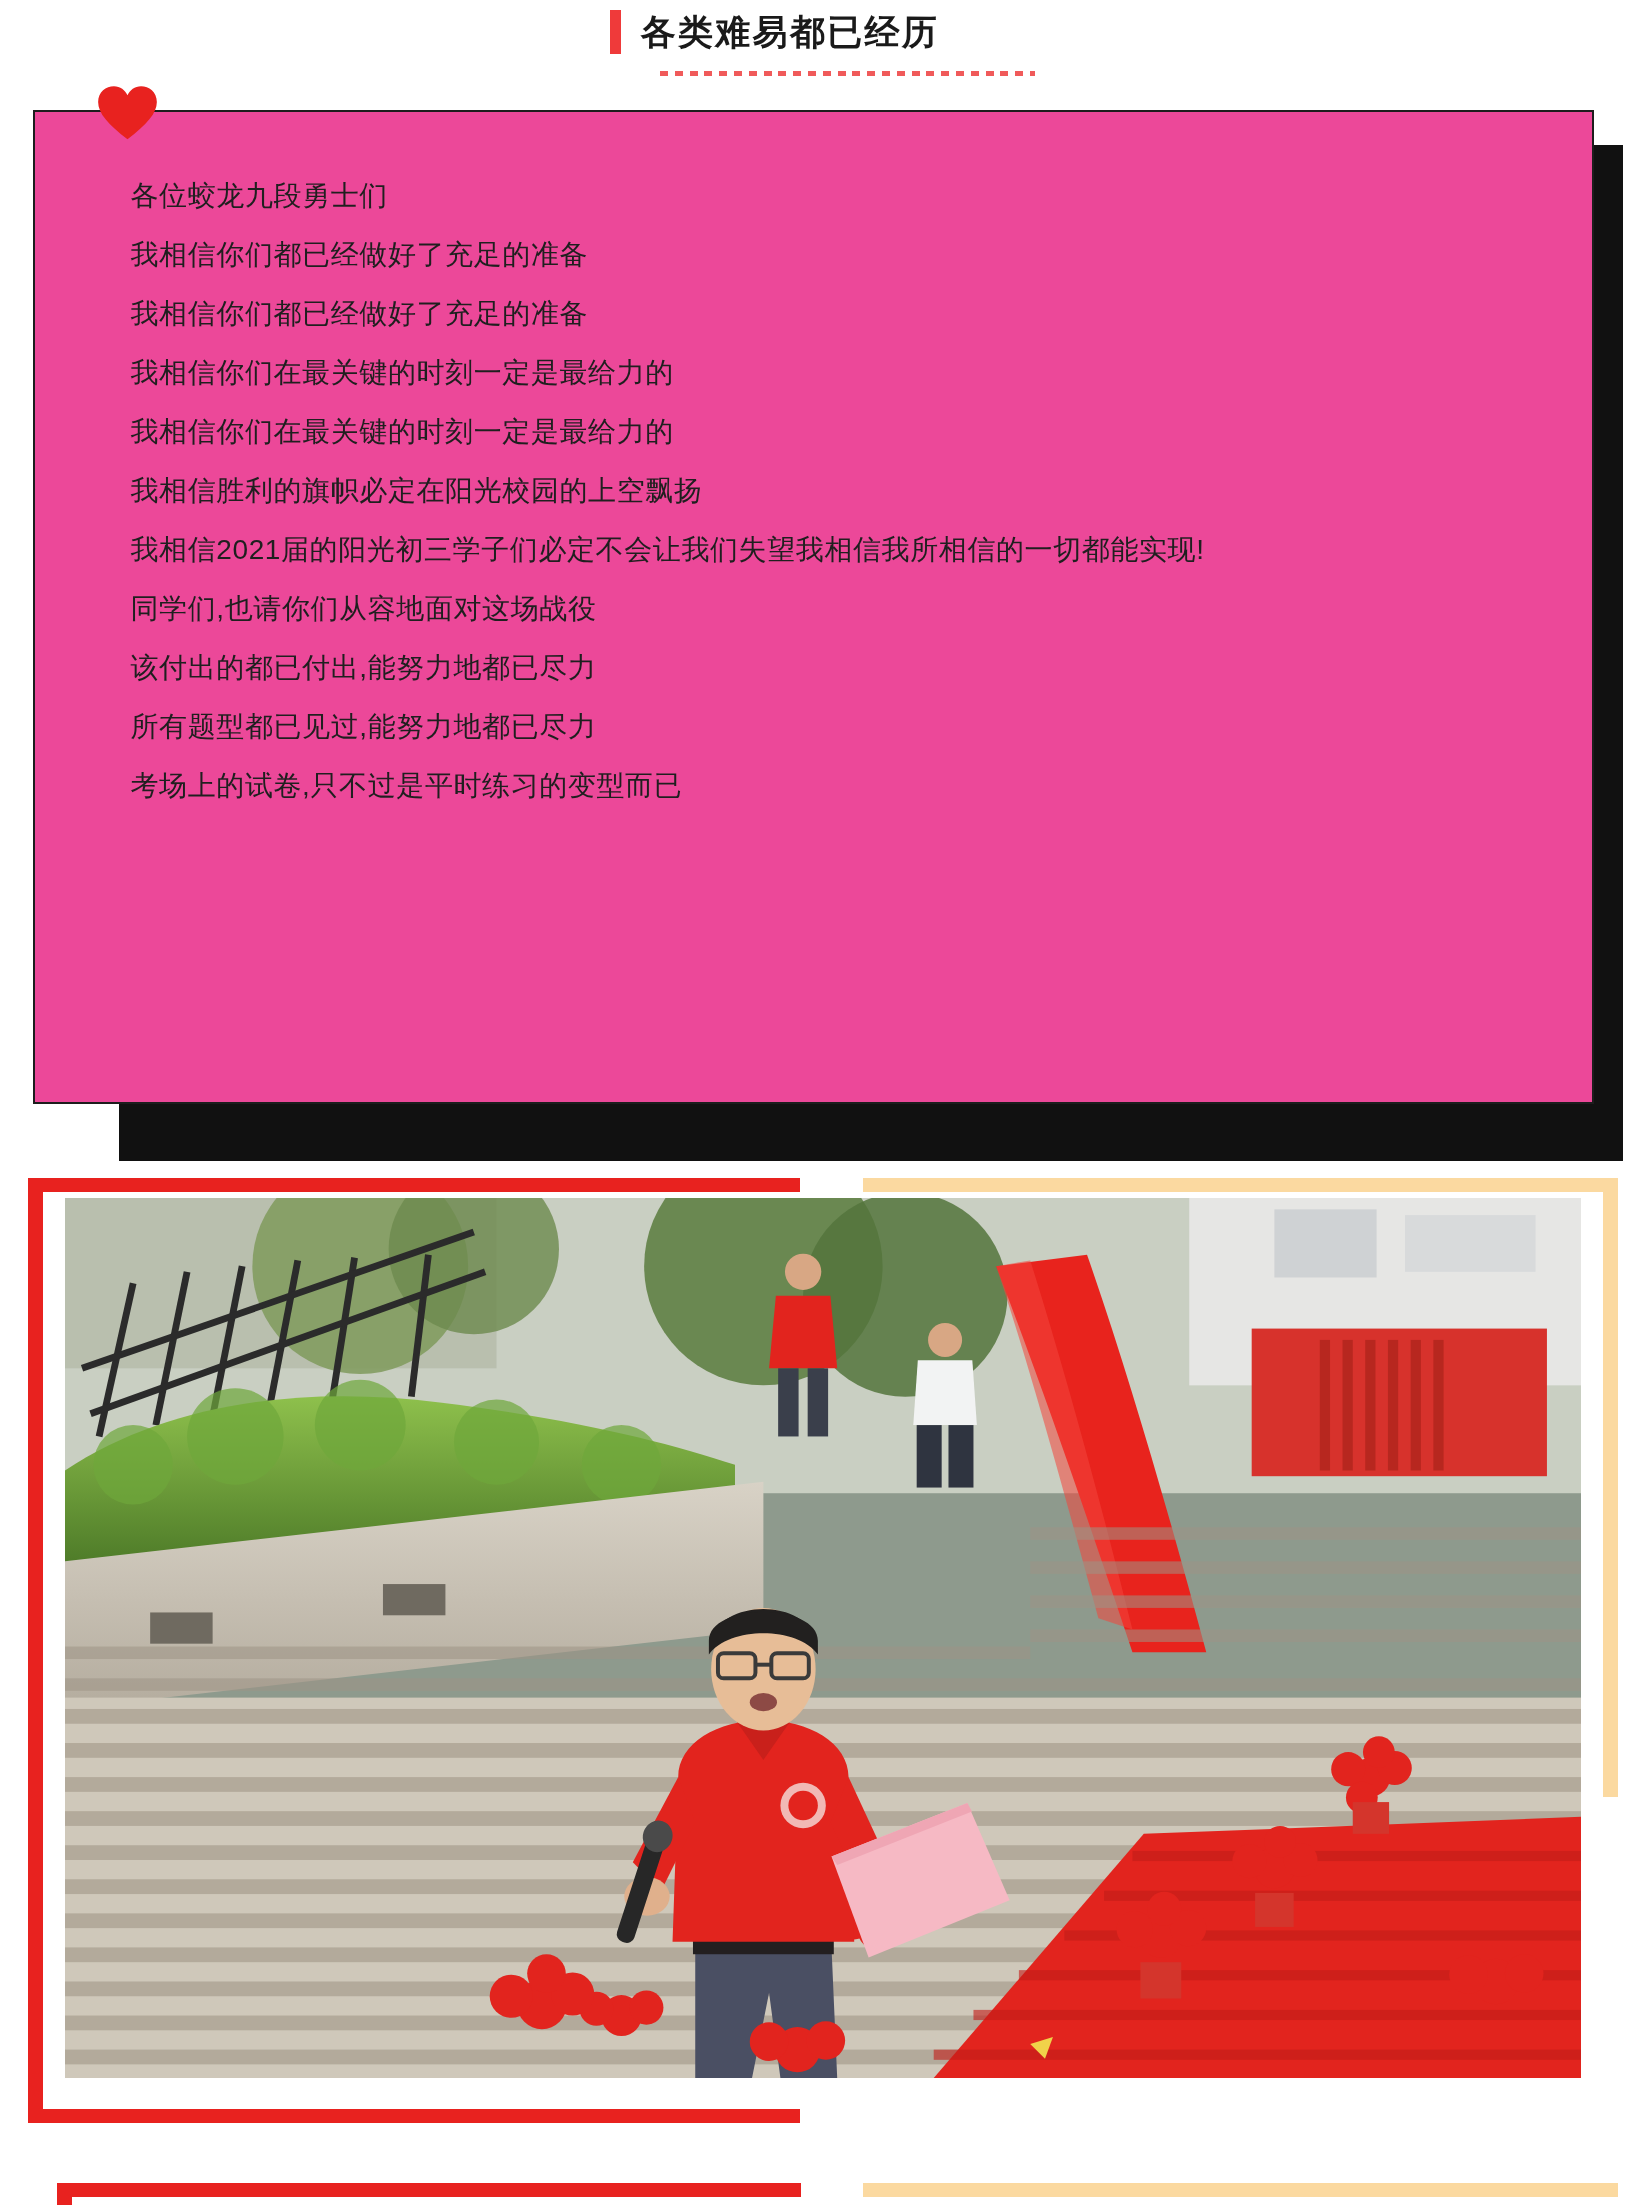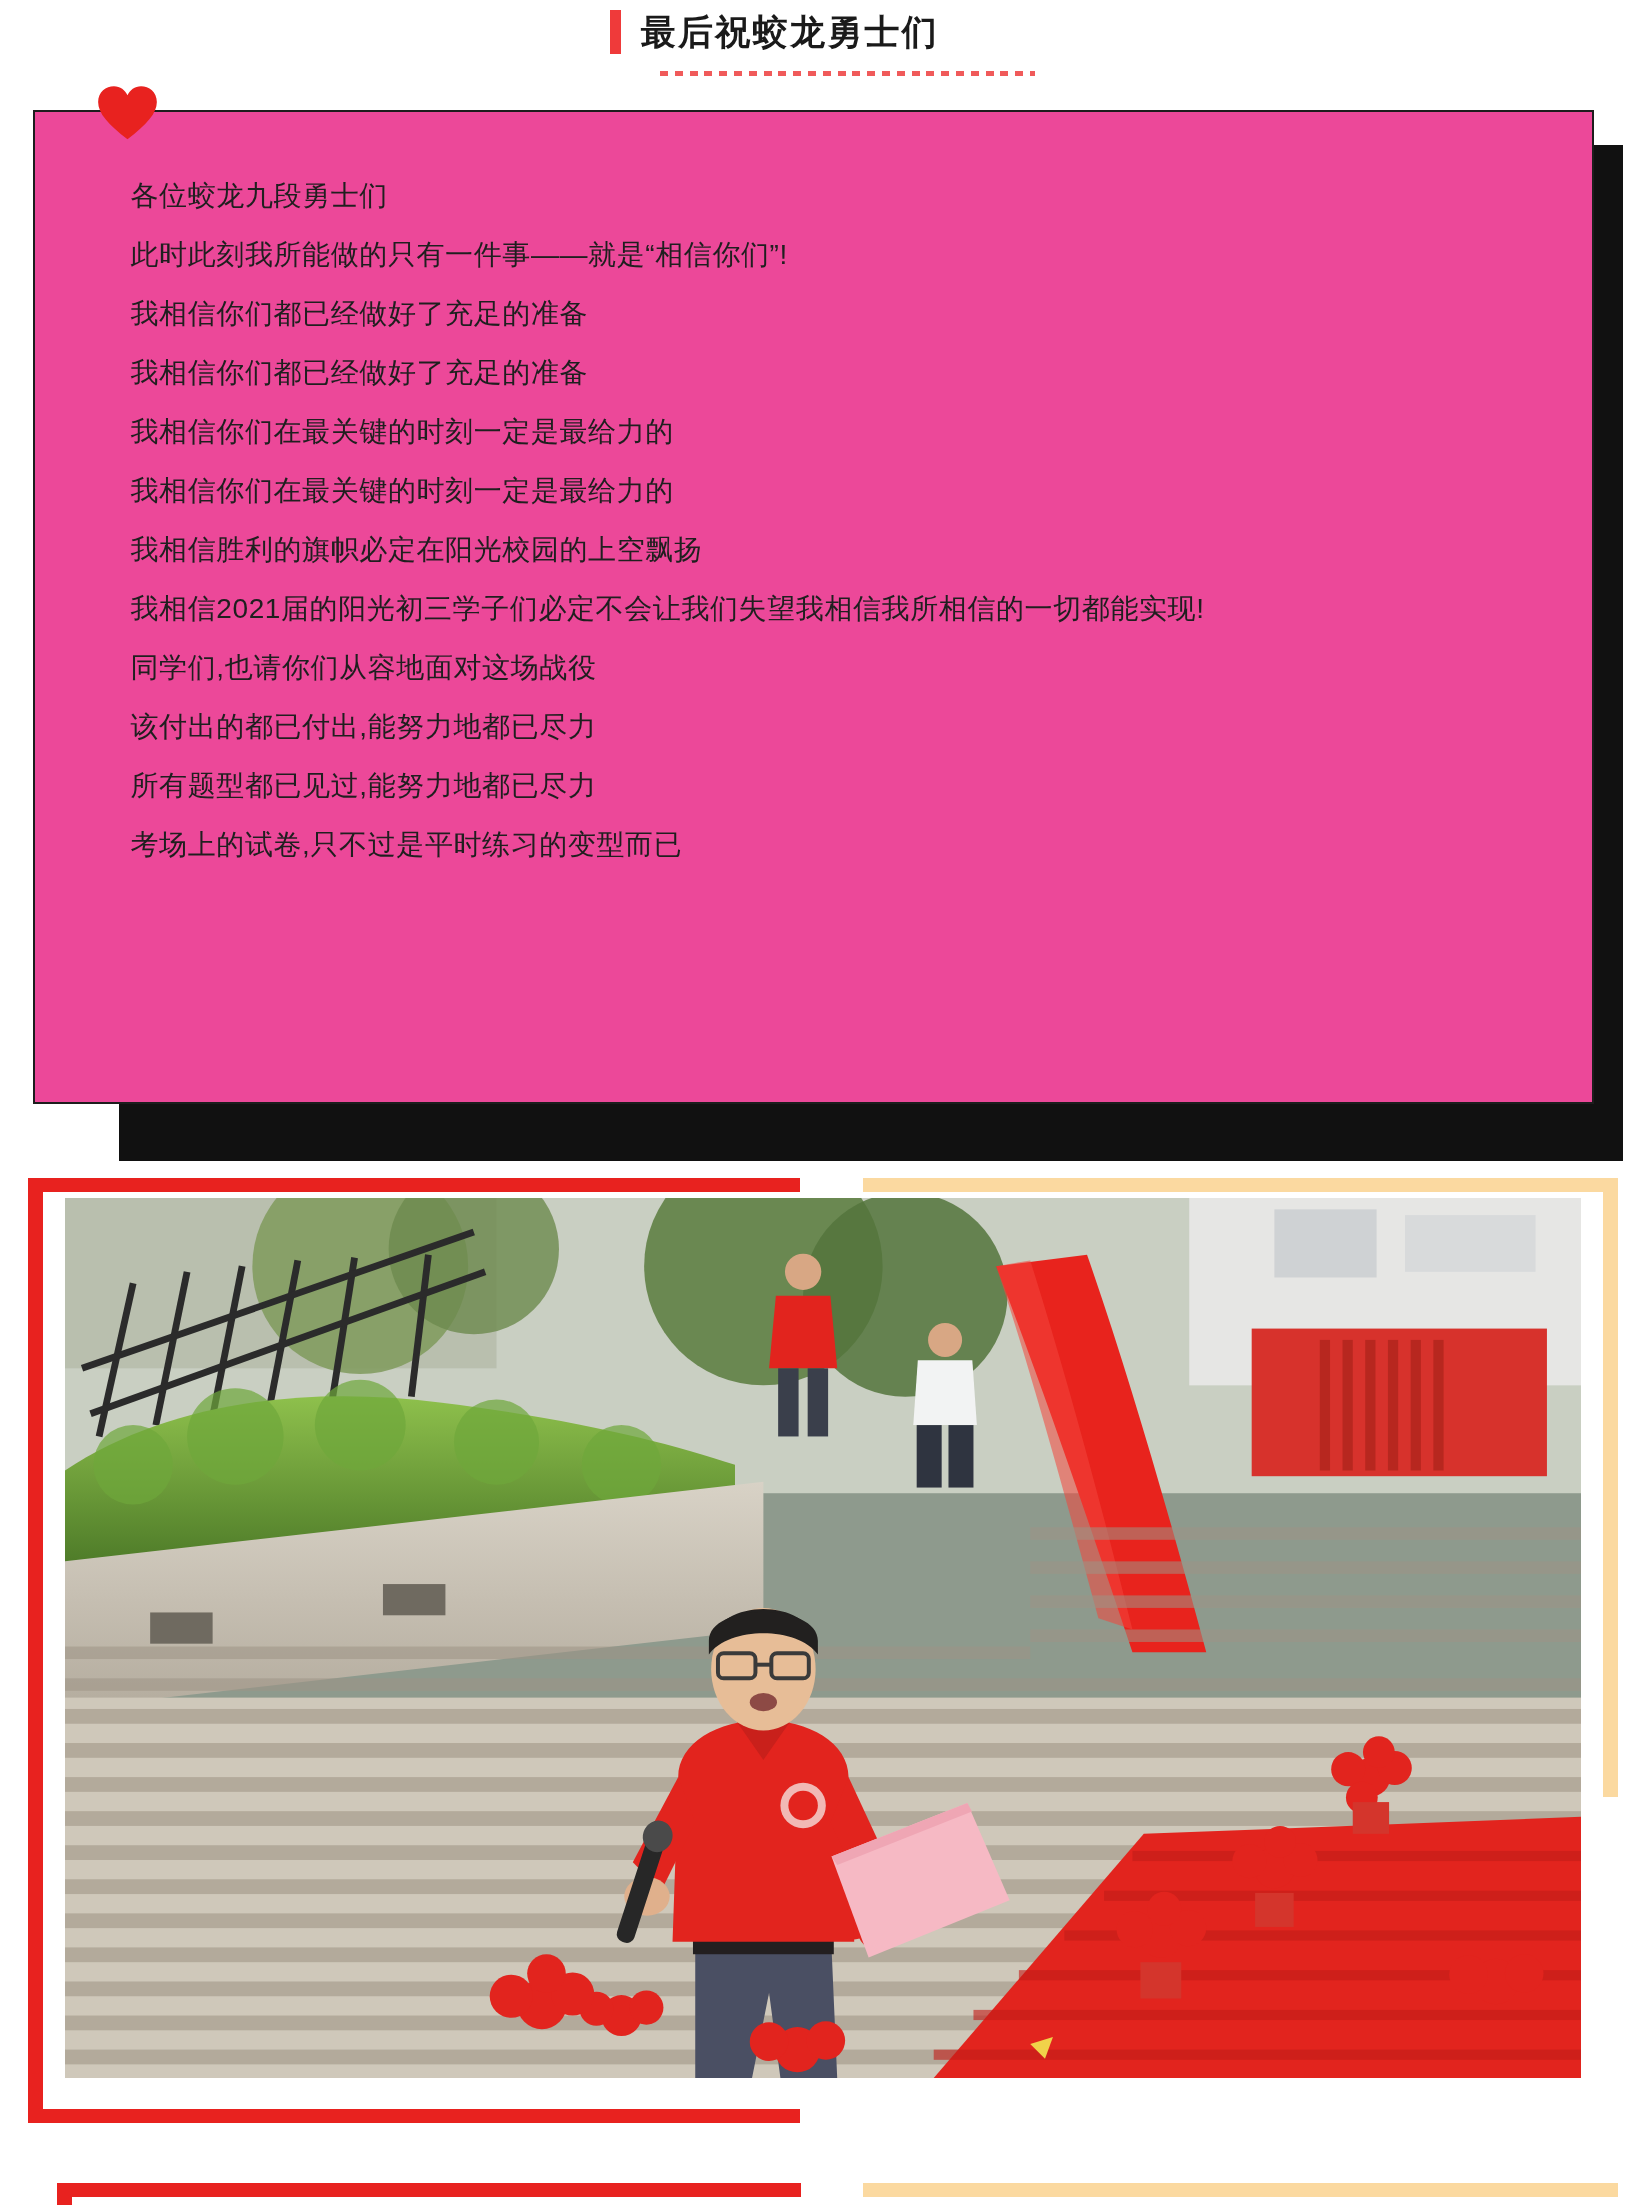--- a/index.html
+++ b/index.html
@@ -190,37 +190,36 @@
   }
 </style>
 </head>
 <body>
 
 <div class="page">
 
   <div class="header">
     <div class="header-inner">
       <div class="header-bar"></div>
-      <div class="header-title">最后祝蛟龙勇士们</div>
+      <div class="header-title">各类难易都已经历</div>
     </div>
     <div class="header-dots"></div>
   </div>
 
   <div class="card-wrap">
     <div class="card-shadow"></div>
 
     <div class="card">
       <div class="heart">
         <svg viewBox="0 0 108 98" xmlns="http://www.w3.org/2000/svg" aria-hidden="true">
           <path d="M54 96 C 20 70, 2 50, 2 30 C 2 12, 16 2, 30 2 C 41 2, 50 9, 54 18 C 58 9, 67 2, 78 2 C 92 2, 106 12, 106 30 C 106 50, 88 70, 54 96 Z" fill="#e8221f"></path>
         </svg>
       </div>
 
       <div class="msg-line">各位蛟龙九段勇士们</div>
-      <div class="msg-line">此时此刻我所能做的只有一件事——就是“相信你们”!</div>
       <div class="msg-line">我相信你们都已经做好了充足的准备</div>
       <div class="msg-line">我相信你们都已经做好了充足的准备</div>
       <div class="msg-line">我相信你们在最关键的时刻一定是最给力的</div>
       <div class="msg-line">我相信你们在最关键的时刻一定是最给力的</div>
       <div class="msg-line">我相信胜利的旗帜必定在阳光校园的上空飘扬</div>
       <div class="msg-line">我相信2021届的阳光初三学子们必定不会让我们失望我相信我所相信的一切都能实现!</div>
       <div class="msg-line">同学们,也请你们从容地面对这场战役</div>
       <div class="msg-line">该付出的都已付出,能努力地都已尽力</div>
       <div class="msg-line">所有题型都已见过,能努力地都已尽力</div>
       <div class="msg-line">考场上的试卷,只不过是平时练习的变型而已</div>

